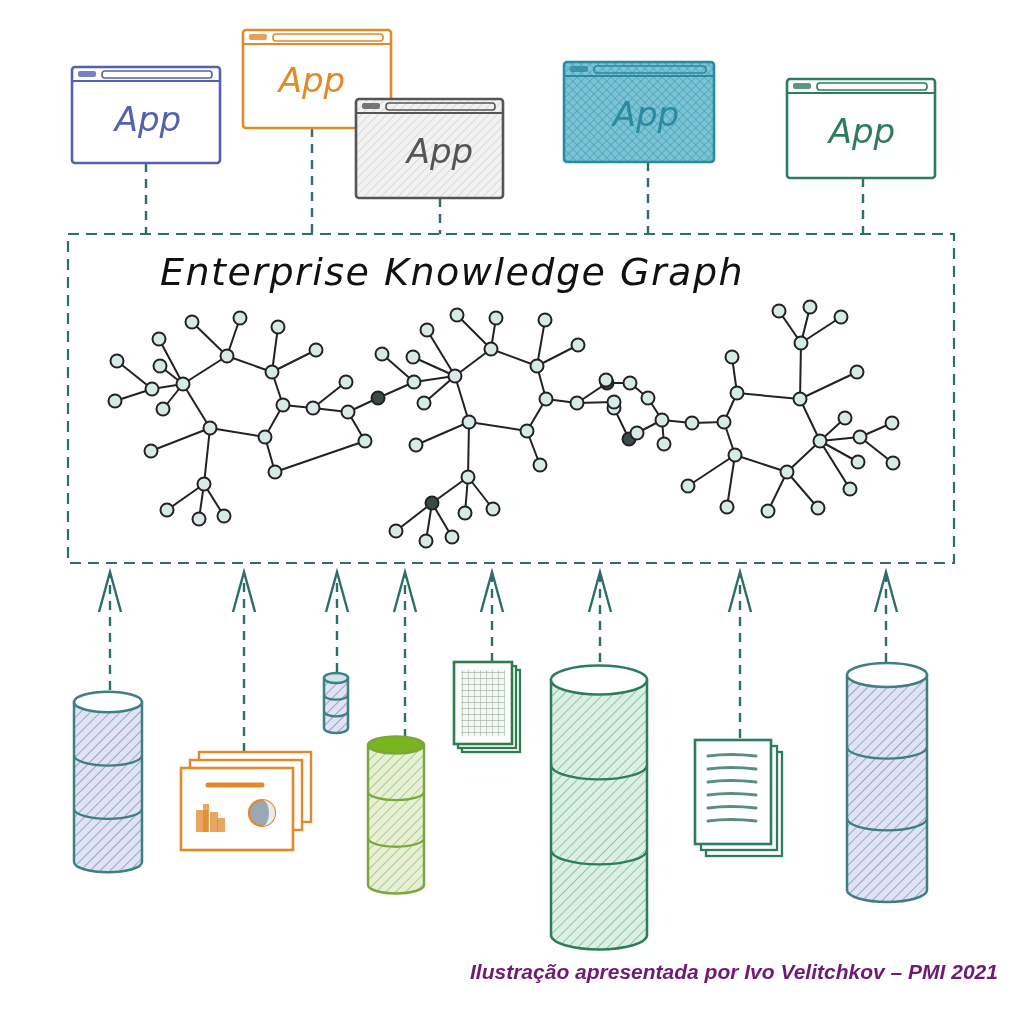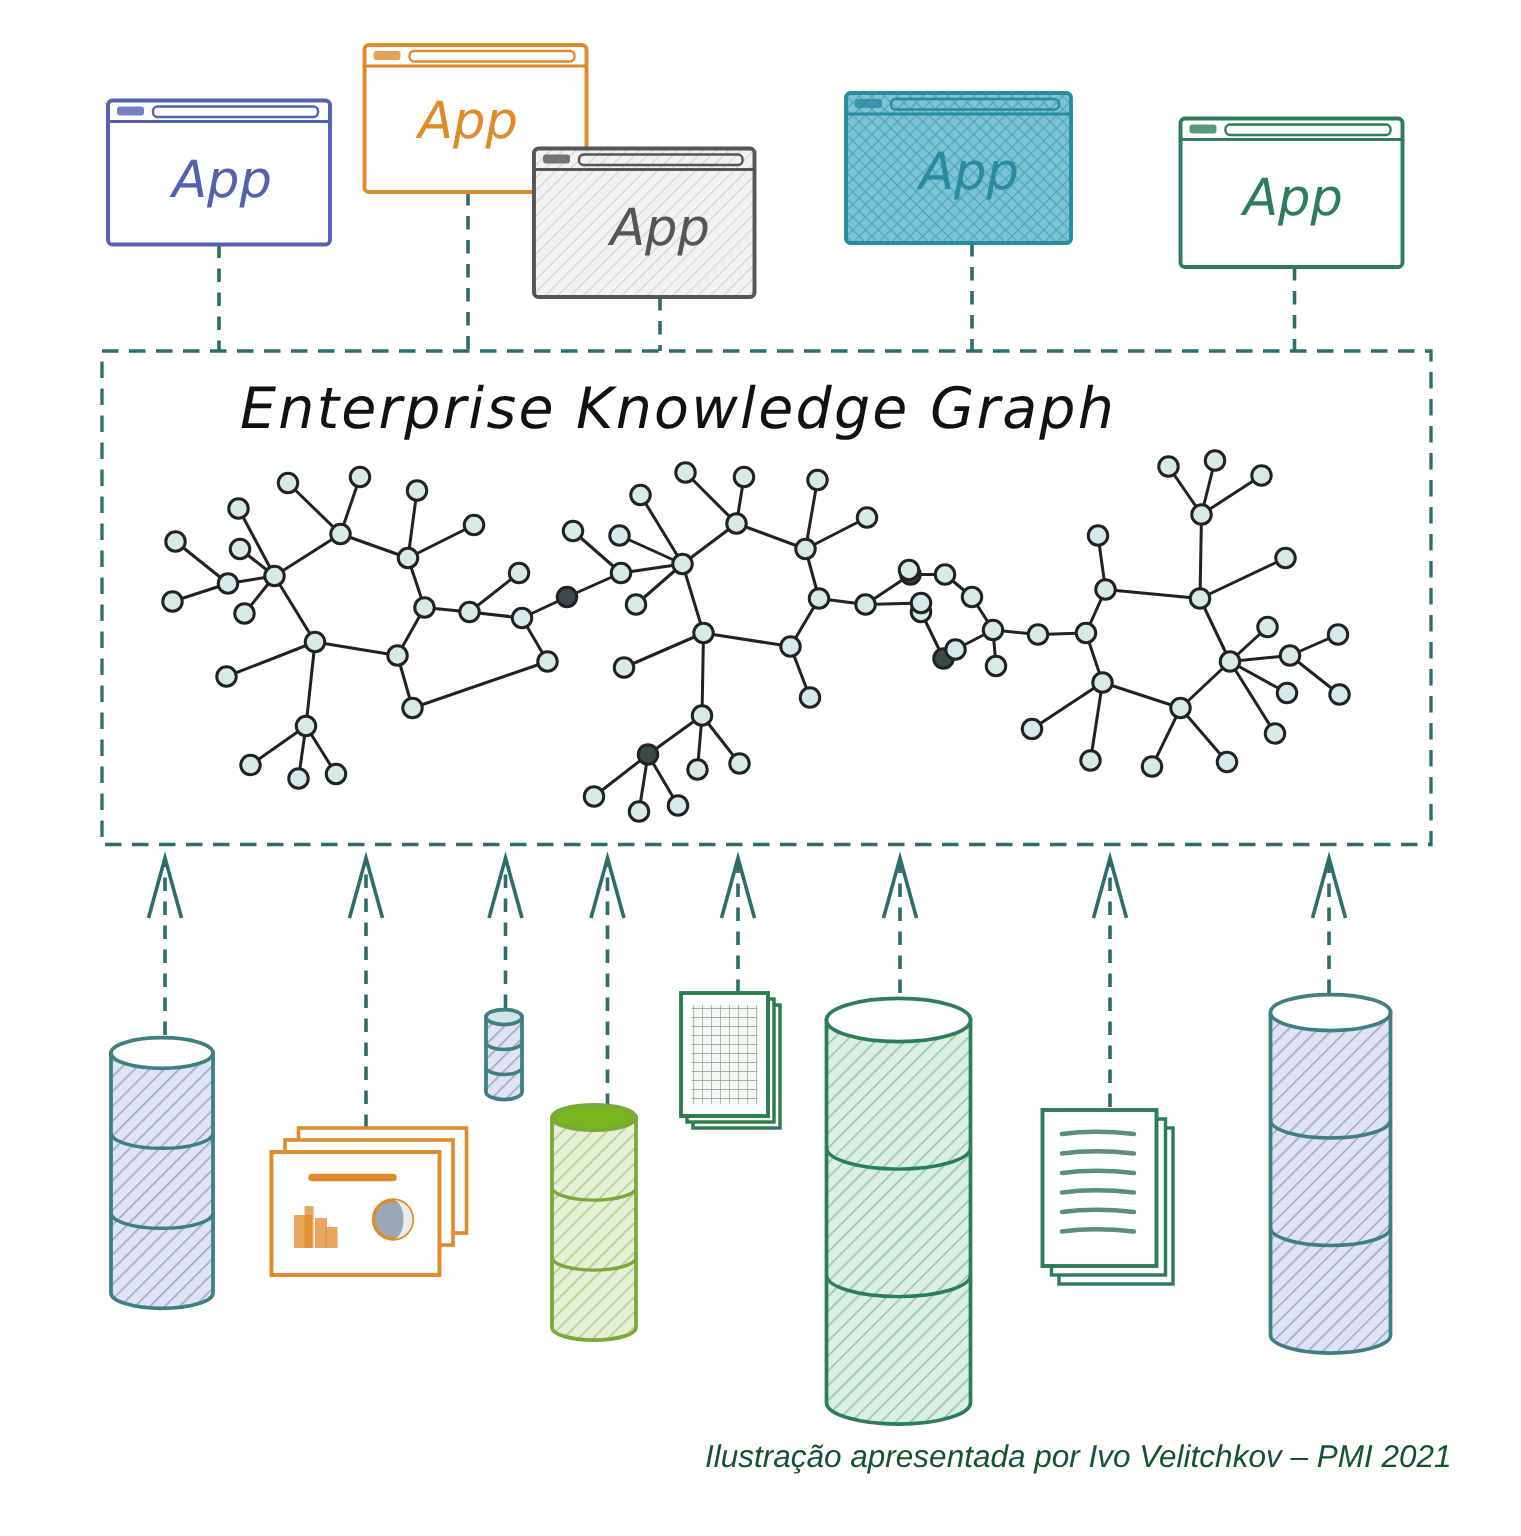--- a/index.html
+++ b/index.html
@@ -1,18 +1,18 @@
 <!DOCTYPE html>
 <html><head>
 <meta charset="utf-8">
 <style>
   html, body { margin:0; padding:0; background:#ffffff; }
   body { width:1014px; height:1024px; position:relative; overflow:hidden; font-family:"DejaVu Sans", sans-serif; }
   #stage { position:absolute; left:0; top:0; width:1014px; height:1024px; }
-  .caption { position:absolute; left:470px; top:960px; width:540px; font-family:"Liberation Sans", sans-serif; font-weight:normal; font-style:italic; font-size:21px; color:#14532d; white-space:nowrap; }
+  .caption { position:absolute; left:470px; top:960px; width:540px; font-family:"Liberation Sans", sans-serif; font-weight:bold; font-style:italic; font-size:21px; color:#701a75; white-space:nowrap; }
   .hand { font-family:"DejaVu Sans", sans-serif; }
 </style>
 </head>
 <body>
 
 <svg id="stage" width="1014" height="1024" viewBox="0 0 1014 1024" xmlns="http://www.w3.org/2000/svg">
   <defs>
     <pattern id="hatchBlue" patternUnits="userSpaceOnUse" width="7" height="7" patternTransform="rotate(45)">
       <rect width="7" height="7" fill="#dfe3f3"></rect>
       <line x1="0" y1="0" x2="0" y2="7" stroke="#9aa3cf" stroke-width="2"></line>

